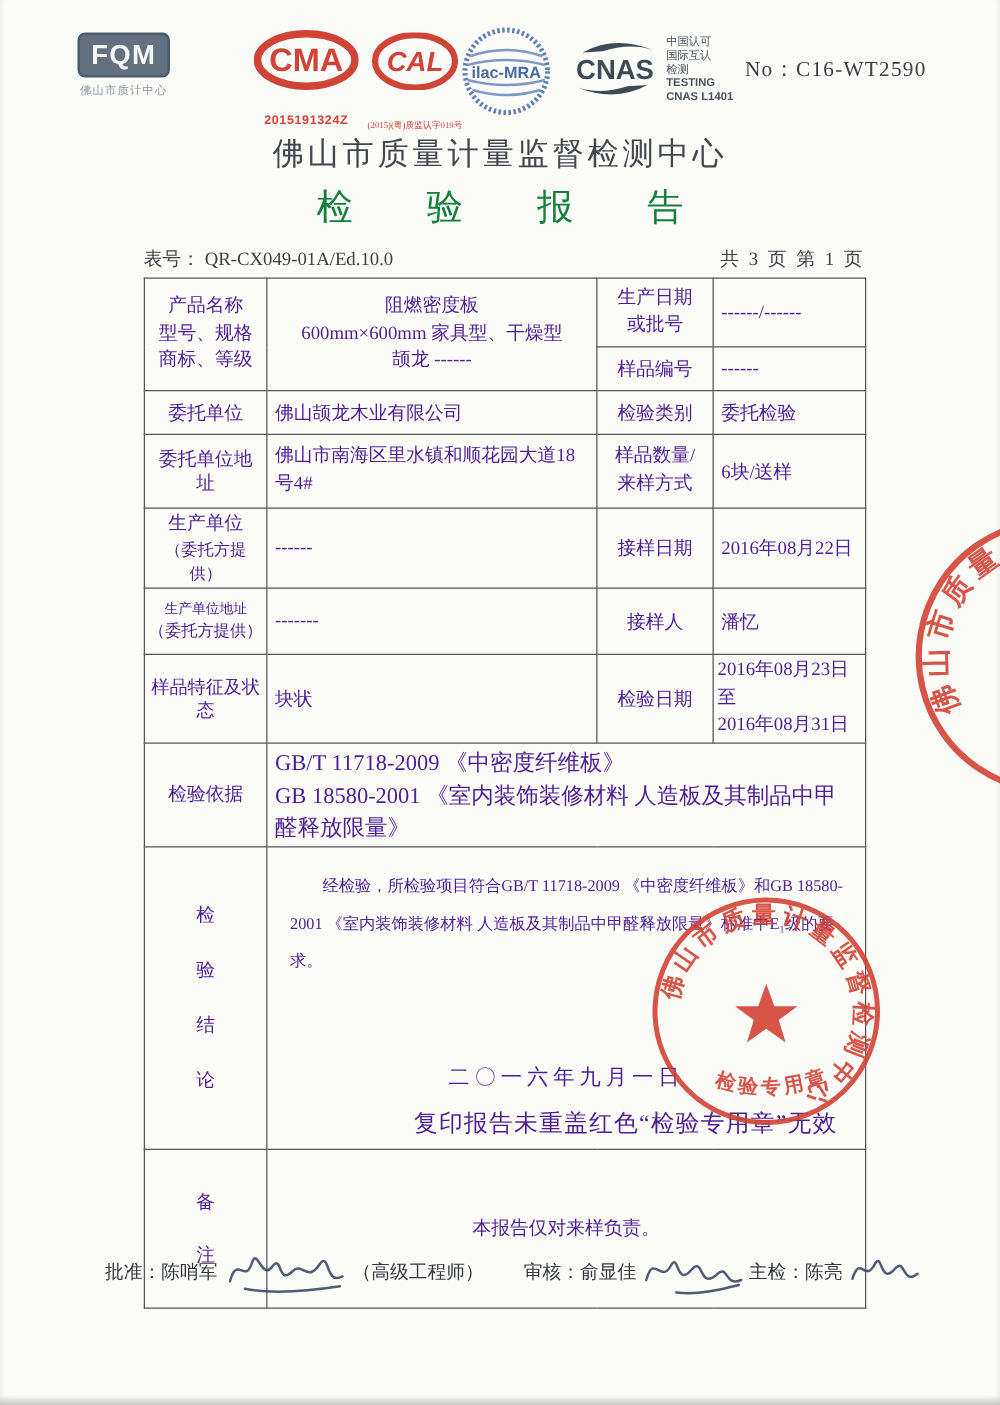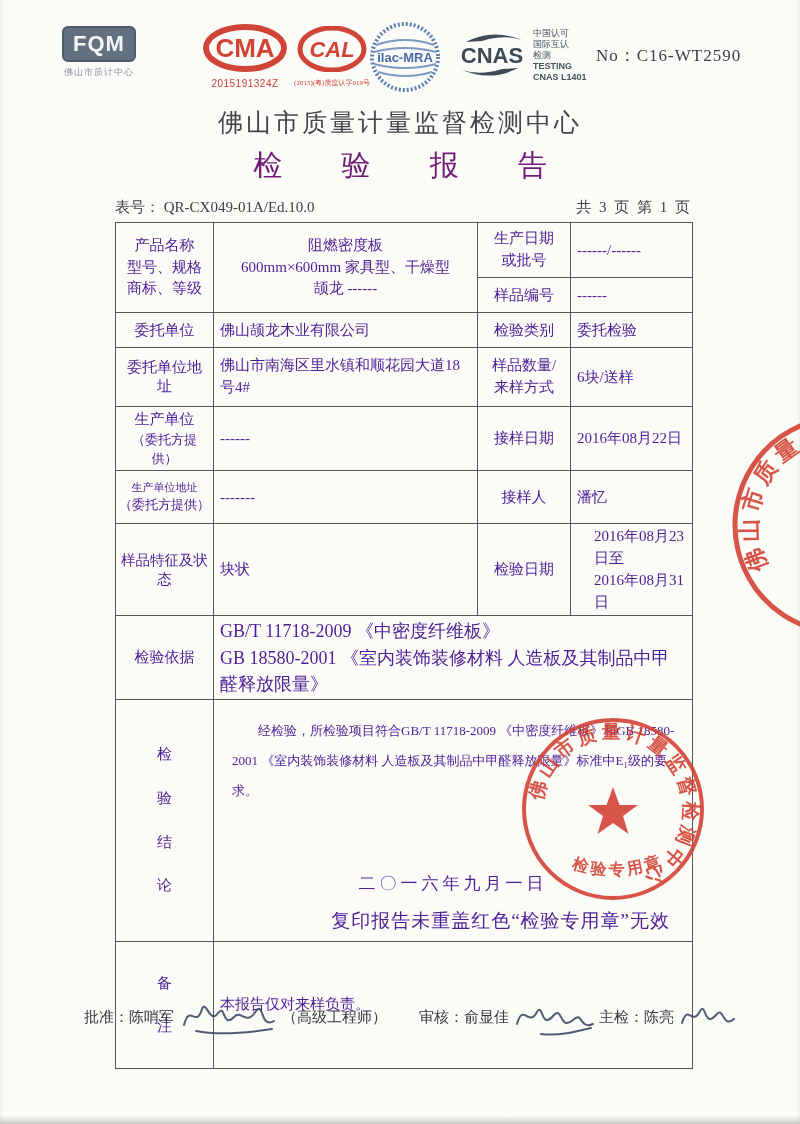--- a/index.html
+++ b/index.html
@@ -12,47 +12,47 @@
     color:#3b3e44;
   }
   
   .hdr { position:absolute; top:0; left:0; width:800px; height:100px; }
   .fqm { position:absolute; left:44px; top:26px; width:110px; text-align:center; }
   .fqm-box { display:inline-block; background:#62707f; color:#f4f6f8; font-family:"Liberation Sans",sans-serif;
     font-weight:bold; font-size:22px; padding:3px 9px; border-radius:6px; letter-spacing:1px;
     border:2px solid #4c5b6a; }
   .fqm-cap { margin-top:4px; font-size:9px; color:#8a93a0; letter-spacing:1px; }
   .logo { position:absolute; text-align:center; }
-  .logo-num { font-size:10px; color:#cf4437; margin-top:2px; letter-spacing:0.5px; font-family:"Liberation Sans",sans-serif; }
-  .logo-cap-red { font-size:7px; color:#cf4437; margin-top:2px; }
+  .logo-num { font-size:10px; color:#cf4437; margin-top:14px; letter-spacing:0.5px; font-family:"Liberation Sans",sans-serif;font-weight:bold; }
+  .logo-cap-red { font-size:7px; color:#cf4437; margin-top:18px; }
   .cnas-cap { position:absolute; left:533px; top:28px; font-size:9px; color:#47525c; line-height:11px;
     font-family:"Liberation Sans",sans-serif; text-align:left; }
   .cnas-cap b { display:block; font-size:9px; }
   .report-no { position:absolute; left:596px; top:44px; font-size:17px; color:#3c3f45; letter-spacing:1px; }
   
   .org-title { position:absolute; top:106px; left:0; width:800px; text-align:center;
     font-size:25px; letter-spacing:3px; color:#43474d; }
   .report-title { position:absolute; top:146px; left:0; width:800px; text-align:center;
-    font-size:29px; letter-spacing:26px; text-indent:26px; color:#701a75; }
+    font-size:29px; letter-spacing:26px; text-indent:26px; color:#15803d; }
   .meta { position:absolute; top:198px; left:115px; width:577px; font-size:15px; color:#3d4046; }
   .meta .pg { float:right; letter-spacing:2px; }
   
   table.rpt { position:absolute; left:115px; top:222px; width:577px; border-collapse:collapse; table-layout:fixed; }
   table.rpt td { border:1px solid #55565a; font-size:15px; color:#4c1d95; vertical-align:middle;
     padding:2px 6px; overflow:hidden; }
   td.lab { text-align:center; padding:2px 3px; }
   td.val { text-align:left; padding-left:9px; }
   .c { text-align:center; }
   .line { line-height:1.45; }
   .vlab { display:flex; flex-direction:column; justify-content:space-evenly; align-items:center; height:100%; }
   .concl-cell { position:relative; vertical-align:top !important; }
   .concl-text { padding:14px 10px 0 12px; text-indent:2em; line-height:30px; font-size:13px; }
   .concl-date { position:absolute; left:0; width:100%; top:172px; text-align:center; font-size:17px; letter-spacing:4px; }
   .concl-note { position:absolute; right:22px; top:208px; font-size:19px; letter-spacing:1px; }
-  .remark-cell { font-size:15.5px;font-family:Liberation Mono, monospace; }
+  .remark-cell { text-align:center; font-size:15.5px;font-family:Liberation Mono, monospace; }
   
   .footer { position:absolute; left:84px; top:992px; width:700px; height:50px; font-size:15px; color:#34373d;
     display:flex; align-items:center; }
   .footer .seg { white-space:nowrap; }
   .sig { display:inline-block; vertical-align:middle; margin:0 2px; }
   
   .stamp { position:absolute; pointer-events:none; opacity:0.88; }
   .scan-bottom { position:absolute; left:0; bottom:0; width:100%; height:8px;
     background:linear-gradient(to bottom, rgba(0,0,0,0), rgba(120,115,105,0.25)); }
 </style>
@@ -191,21 +191,21 @@
       </td>
       <td class="val">-------</td>
       <td class="lab">接样人</td>
       <td class="val">潘忆</td>
     </tr>
 
     <tr style="height:51px">
       <td class="lab" style="padding:2px 0; font-size:14.5px;">样品特征及状态</td>
       <td class="val">块状</td>
       <td class="lab">检验日期</td>
-      <td class="val" style="padding-left:23px;">
+      <td class="val" style="padding-left:3px;">
         <div class="line">2016年08月23日至</div>
         <div class="line">2016年08月31日</div>
       </td>
     </tr>
 
     <tr style="height:55px">
       <td class="lab">检验依据</td>
       <td class="val" colspan="3" style="font-size:18px;margin-left:16px;">
         <div class="line">GB/T 11718-2009 《中密度纤维板》</div>
         <div class="line">GB 18580-2001 《室内装饰装修材料  人造板及其制品中甲醛释放限量》</div>

